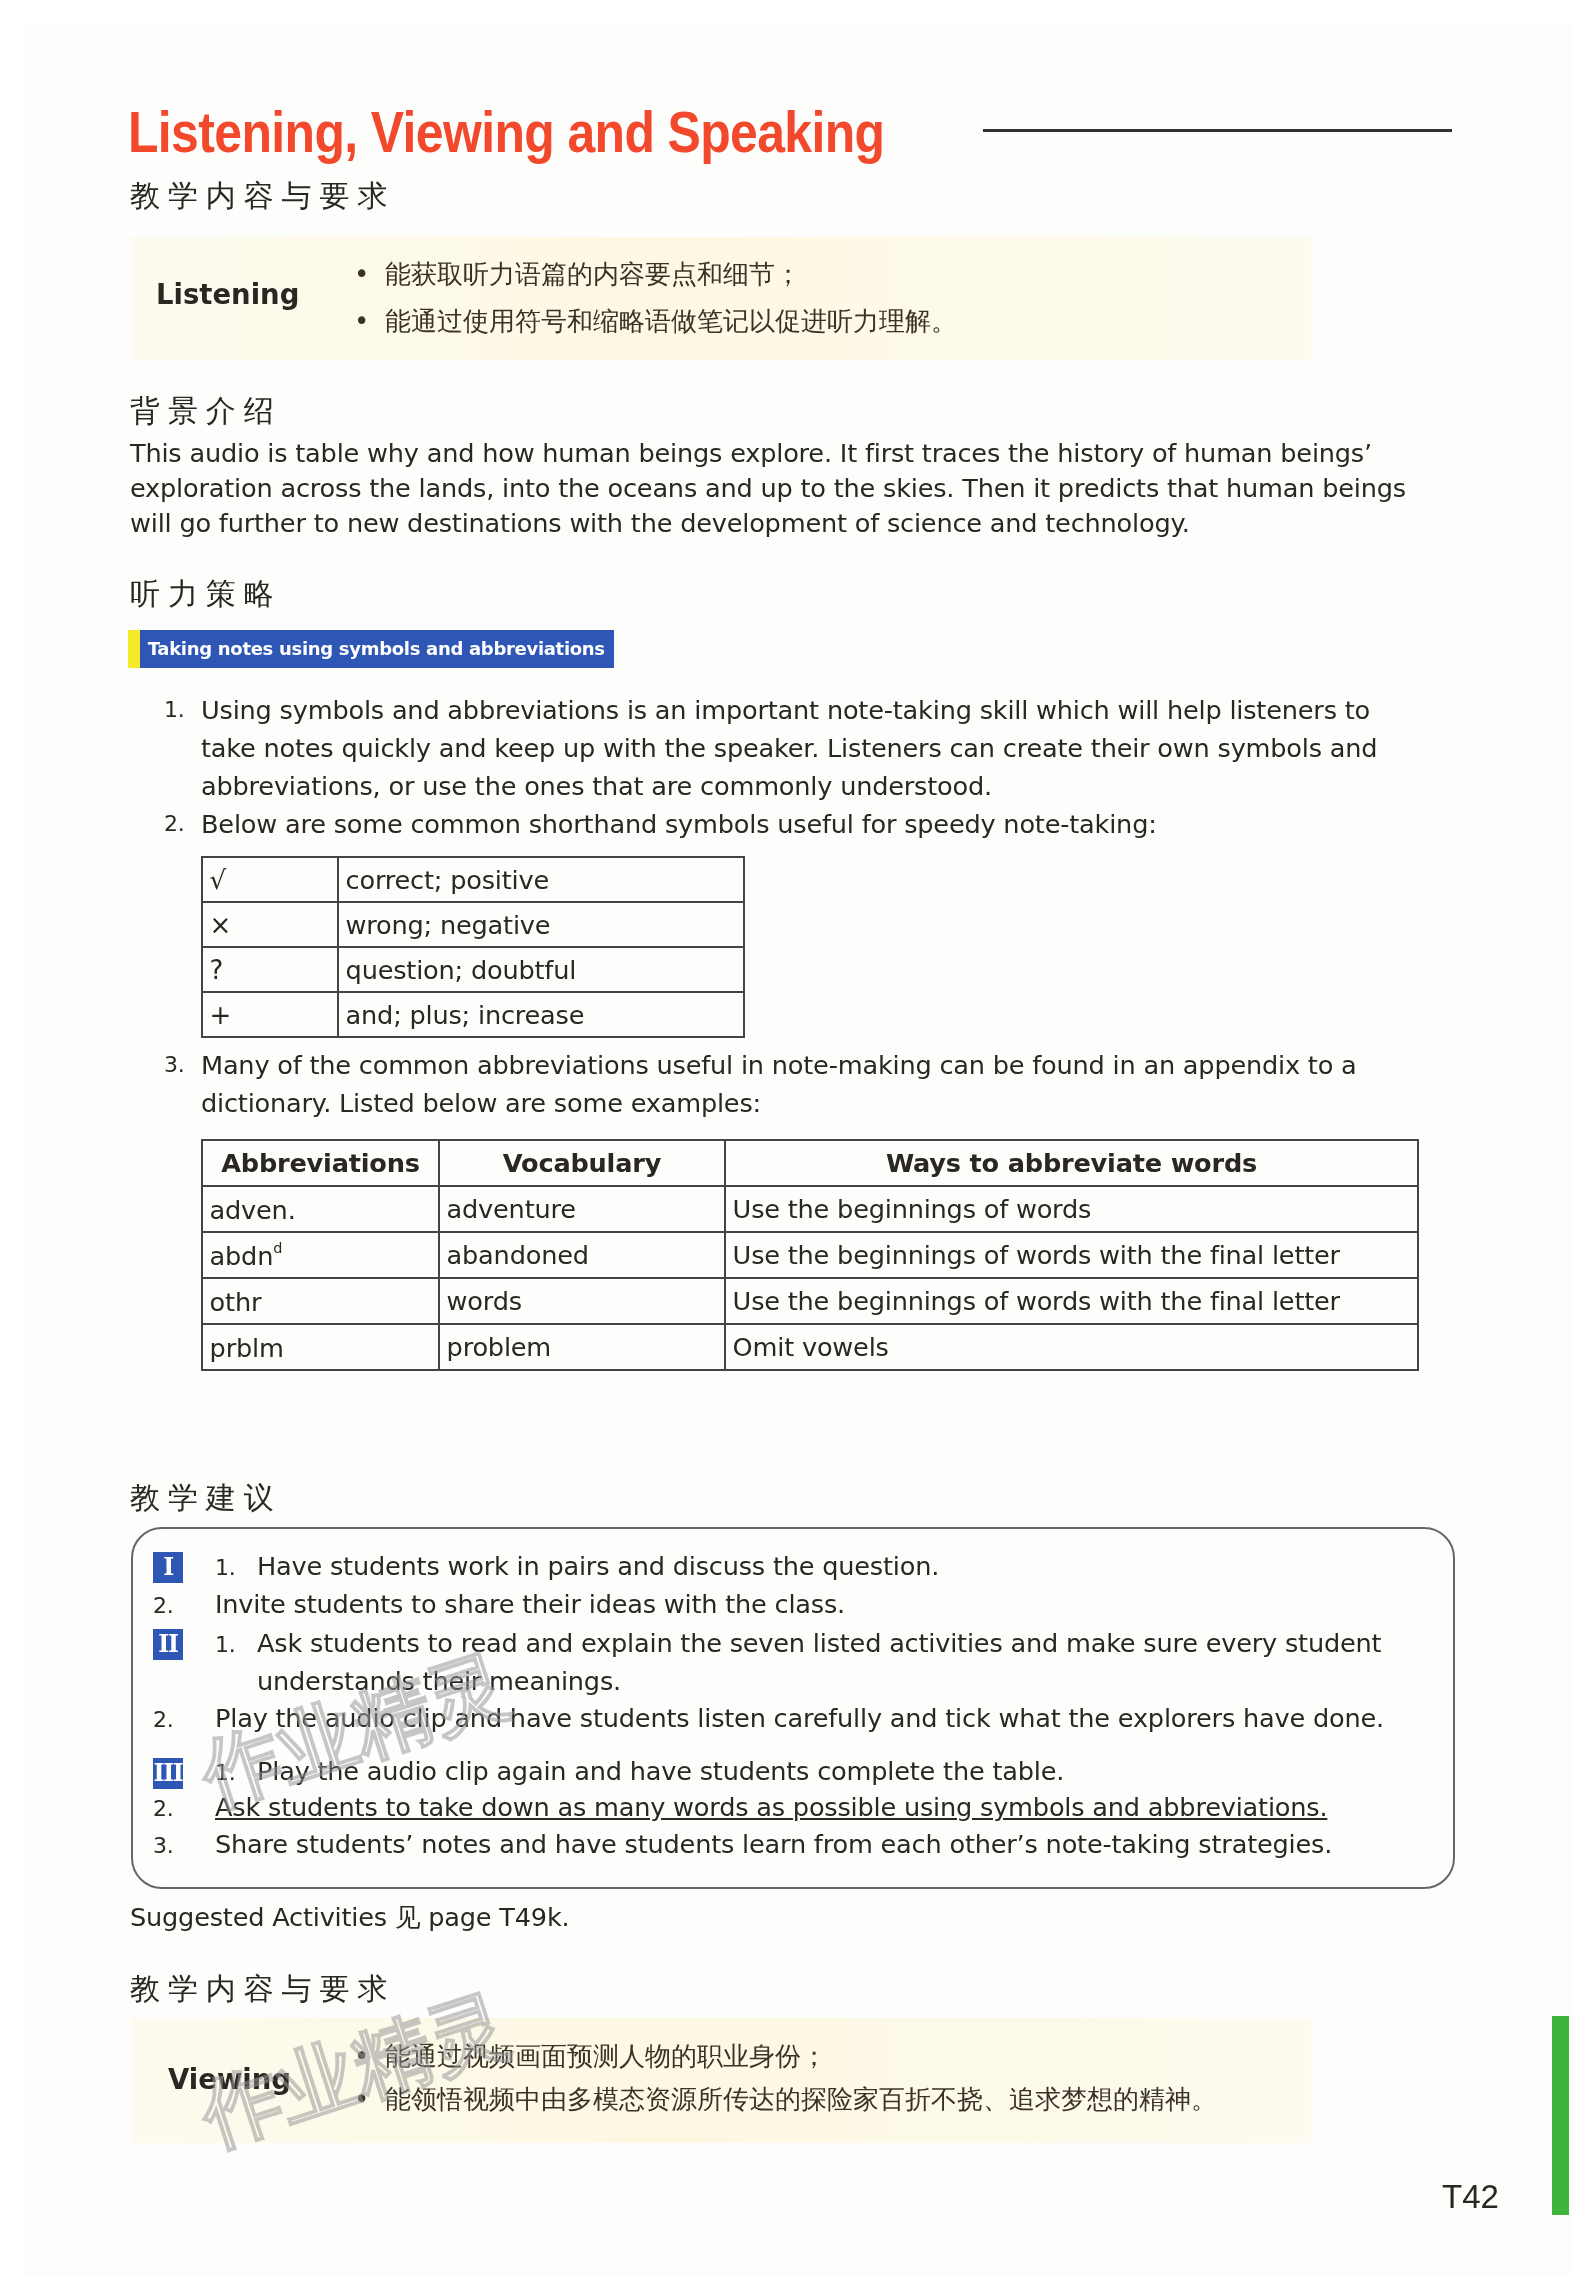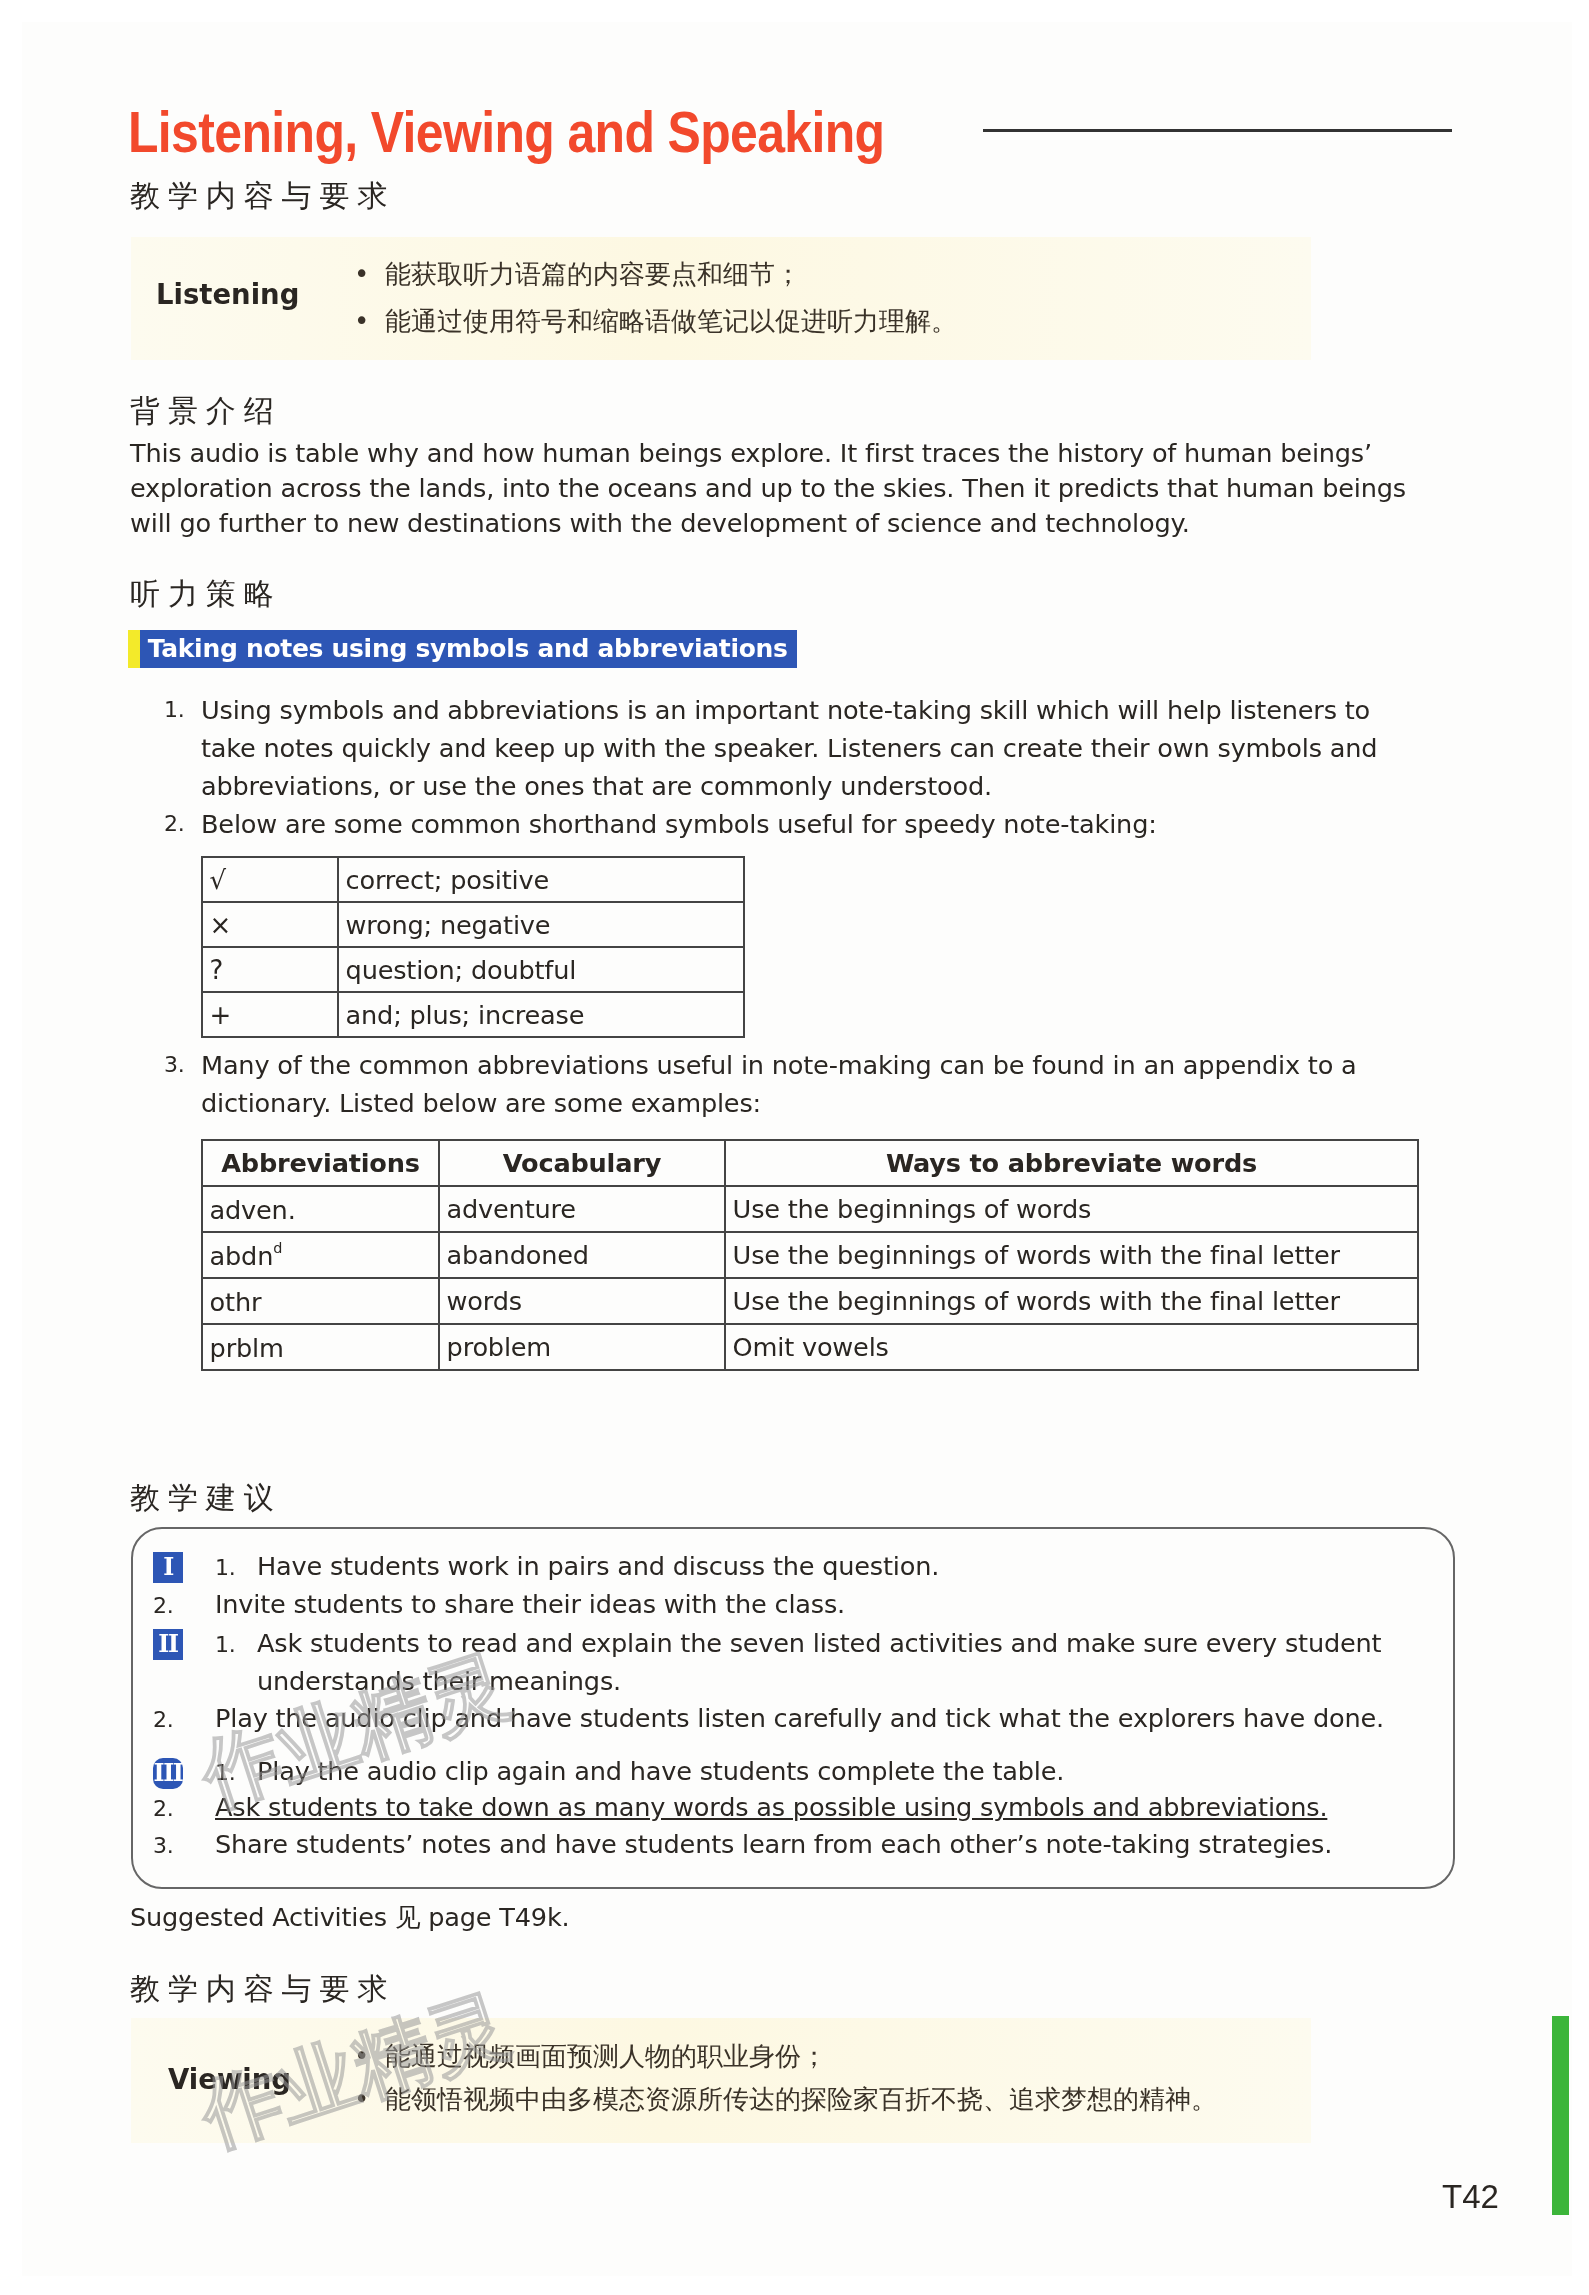--- a/index.html
+++ b/index.html
@@ -16,21 +16,21 @@
     .req-box { position: absolute; left: 131px; width: 1180px; background: linear-gradient(90deg, #fdfbef 0%, #fdf8e2 45%, #fdfbef 100%); }
     .req-label { position: absolute; font-family: "DejaVu Sans", sans-serif; font-weight: bold; font-size: 27.5px; color: #2a2622; }
     .req-list { position: absolute; list-style: none; }
     .req-list li { font-family: "DejaVu Sans", sans-serif; font-size: 26px; color: #3a3228; height: 47px; line-height: 47px; white-space: nowrap; }
     .req-list li::before { content: "•"; display: inline-block; width: 31px; font-size: 26px; }
 
     .para { position: absolute; left: 130px; width: 1324px; font-family: "DejaVu Sans", sans-serif; font-size: 25.6px; line-height: 35px; color: #2a2622; letter-spacing: -0.2px; }
 
     .strategy-bar { position: absolute; left: 128px; top: 630px; height: 38px; display: flex; }
     .strategy-bar .yellow { width: 11.8px; height: 38px; background: #f3ea2a; }
-    .strategy-bar .blue { height: 38px; background: #2d56b5; color: #ffffff; font-family: "DejaVu Sans", sans-serif; font-weight: bold; font-size: 25px; line-height: 38px; padding: 0 9.2px 0 7.9px; white-space: nowrap; letter-spacing: -0.3px; }
+    .strategy-bar .blue { height: 38px; background: #2d56b5; color: #ffffff; font-family: "DejaVu Sans", sans-serif; font-weight: bold; font-size: 18px; line-height: 38px; padding: 0 9.2px 0 7.9px; white-space: nowrap; letter-spacing: -0.3px; }
 
     .num-list { position: absolute; left: 164px; width: 1265px; list-style: none; font-family: "DejaVu Sans", sans-serif; font-size: 25.6px; line-height: 38px; color: #2a2622; letter-spacing: -0.2px; }
     .num-list li { position: relative; padding-left: 37px; }
     .num-list li .n { position: absolute; left: 0; top: 0; font-size: 22px; }
 
     table { border-collapse: collapse; position: absolute; font-family: "DejaVu Sans", sans-serif; color: #2a2622; }
     table td, table th { border: 2px solid #444; font-size: 25.6px; letter-spacing: -0.2px; }
     .sym-table { left: 201px; top: 856px; width: 544px; }
     .sym-table td { height: 45px; padding: 0 6.6px; }
     .sym-table td.sym { width: 136px; font-size: 26px; }
@@ -172,21 +172,21 @@
 
 <div class="roman" style="left:153px; top:1629px;">II</div>
 <div class="sline" style="left:215px; top:1626px;">
   <span class="n" style="width:42px;">1.</span><span>Ask students to read and explain the seven listed activities and make sure every student</span>
 </div>
 <div class="sline" style="left:257px; top:1664px;">understands their meanings.</div>
 <div class="sline" style="left:153px; top:1701px;">
   <span class="n" style="width:62px;">2.</span><span>Play the audio clip and have students listen carefully and tick what the explorers have done.</span>
 </div>
 
-<div class="roman" style="left:153px; top:1758px;border-radius:10px;">III</div>
+<div class="roman" style="left:153px; top:1758px;">III</div>
 <div class="sline" style="left:215px; top:1754px;">
   <span class="n" style="width:42px;">1.</span><span>Play the audio clip again and have students complete the table.</span>
 </div>
 <div class="sline" style="left:153px; top:1790px;text-decoration:underline;">
   <span class="n" style="width:62px;">2.</span><span>Ask students to take down as many words as possible using symbols and abbreviations.</span>
 </div>
 <div class="sline" style="left:153px; top:1827px;">
   <span class="n" style="width:62px;">3.</span><span>Share students’ notes and have students learn from each other’s note-taking strategies.</span>
 </div>
 

